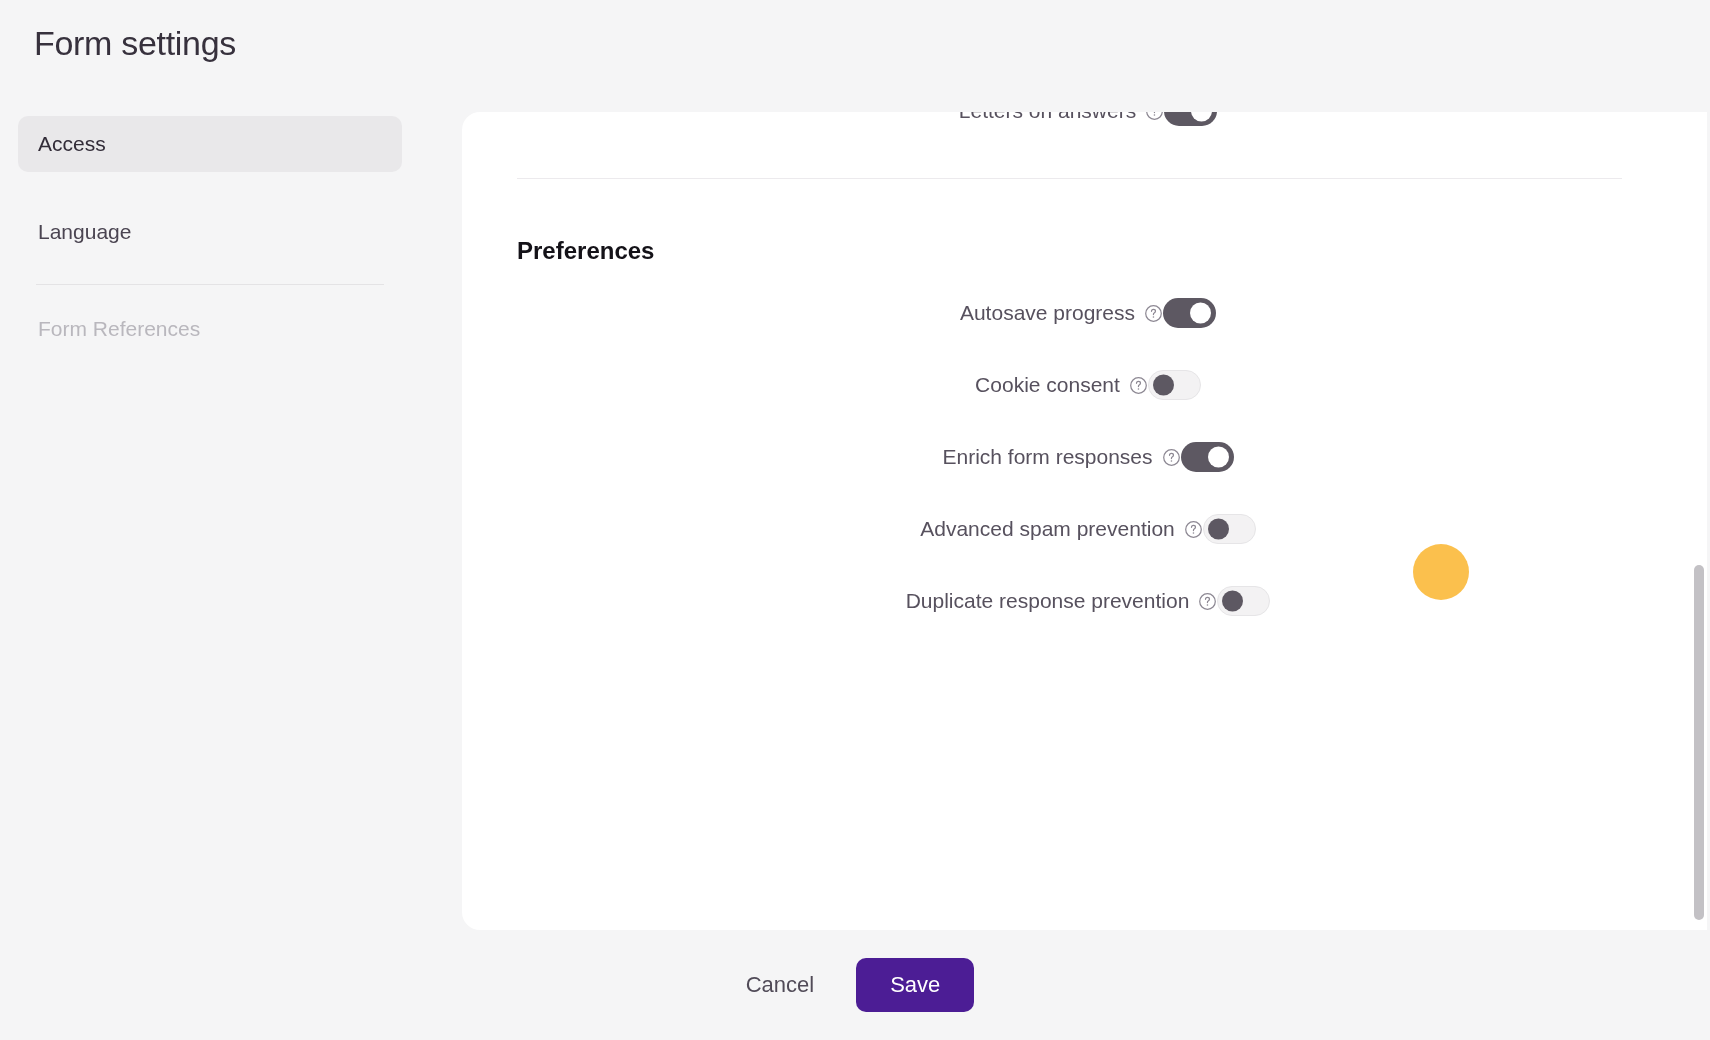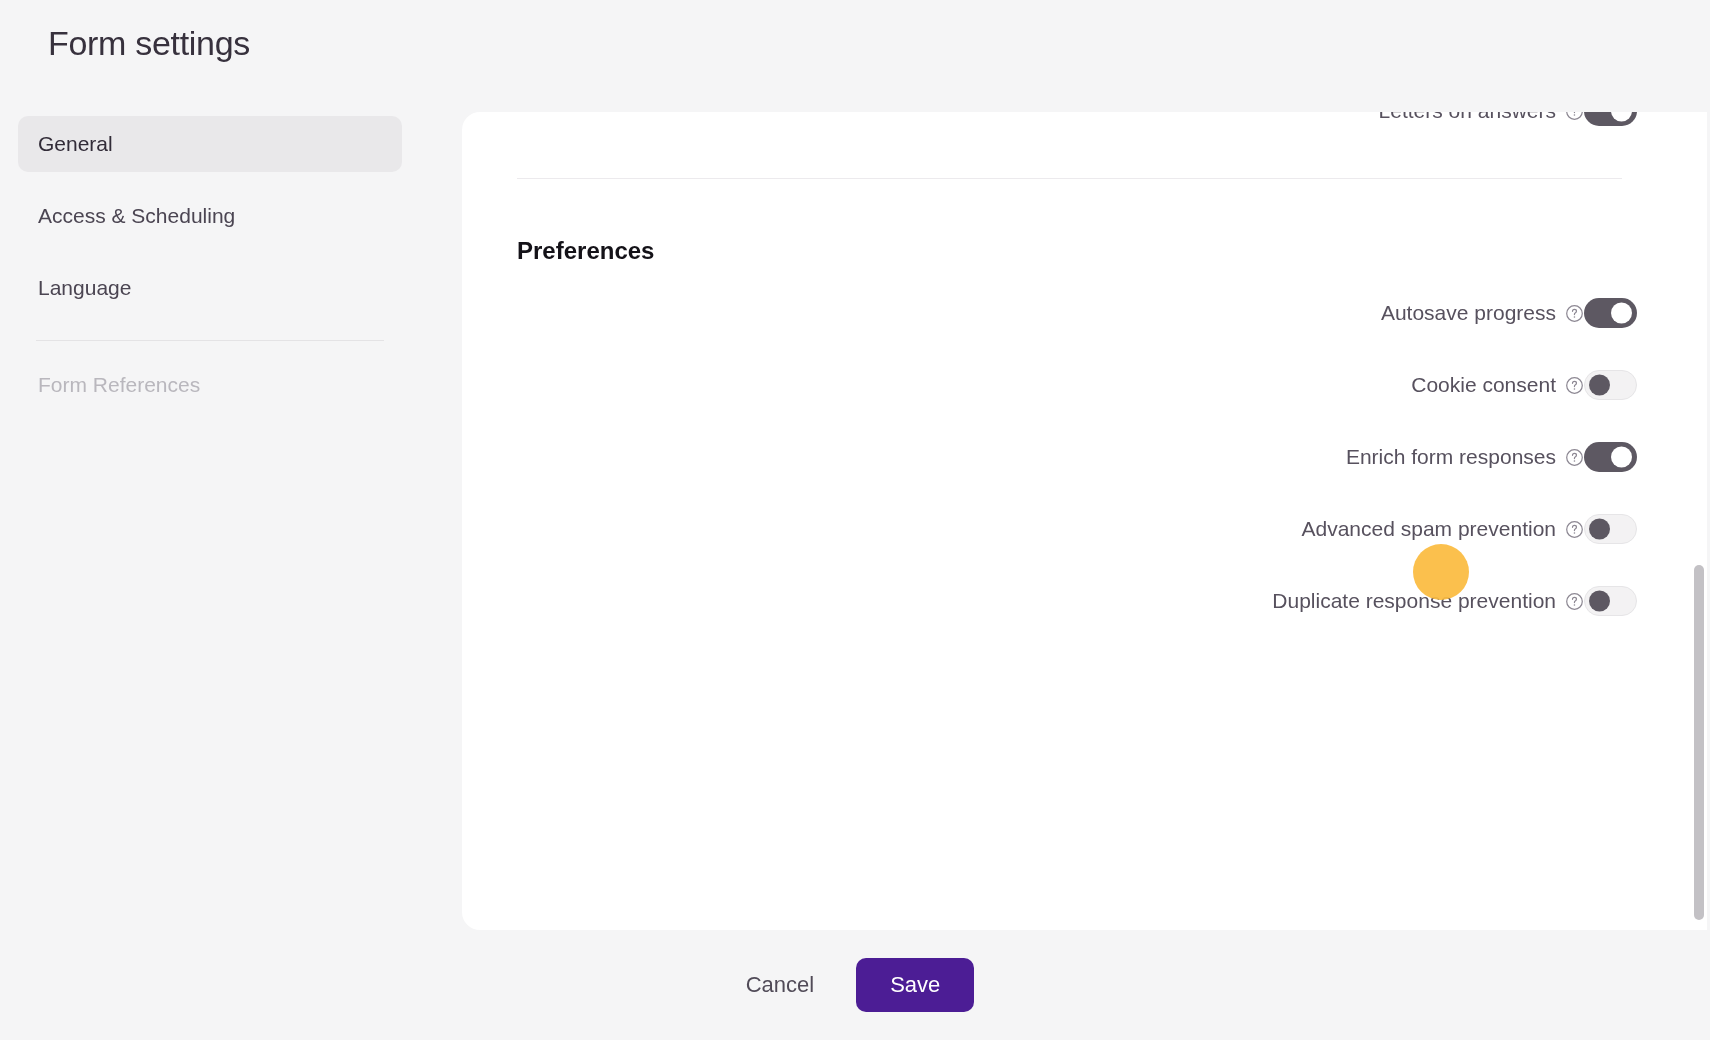--- a/index.html
+++ b/index.html
@@ -12,21 +12,21 @@
     background: #f5f5f6;
     font-family: "Liberation Sans", sans-serif;
     color: #3d3846;
     overflow: hidden;
     position: relative;
   }
 
   
   .page-title {
     position: absolute;
-    left: 48px;
+    left: 34px;
     top: 24px;
     font-size: 34px;
     font-weight: 400;
     letter-spacing: -0.3px;
     color: #37313d;
   }
 
   
   .sidebar {
     position: absolute;
@@ -80,21 +80,21 @@
     top: 0;
     width: 1245px;
     padding: 0 70px 0 55px;
     box-sizing: border-box;
   }
 
   
   .pref-row {
     display: flex;
     align-items: center;
-    justify-content: flex-end;
+    justify-content: center;
     height: 72px;
     margin-left: 22px;
   }
   .pref-label {
     font-size: 21px;
     color: #57515e;
     display: flex;
     align-items: center;
     gap: 9px;
     white-space: nowrap;
@@ -232,26 +232,23 @@
     font-family: inherit;
   }
 </style>
 </head>
 <body>
 
 <div class="page-title">Form settings</div>
 
 <nav class="sidebar">
   <div class="nav-item active">
-    <span>General</span>
+    <span>Access</span>
   </div>
   <div class="nav-gap"></div>
-  <div class="nav-item">
-    <span>Access &amp; Scheduling</span>
-  </div>
   <div class="nav-gap"></div>
   <div class="nav-item">
     <span>Language</span>
   </div>
   <div class="sidebar-divider"></div>
   <div class="nav-gap"></div>
   <div class="nav-item muted">
     <span>Form References</span>
   </div>
 </nav>

